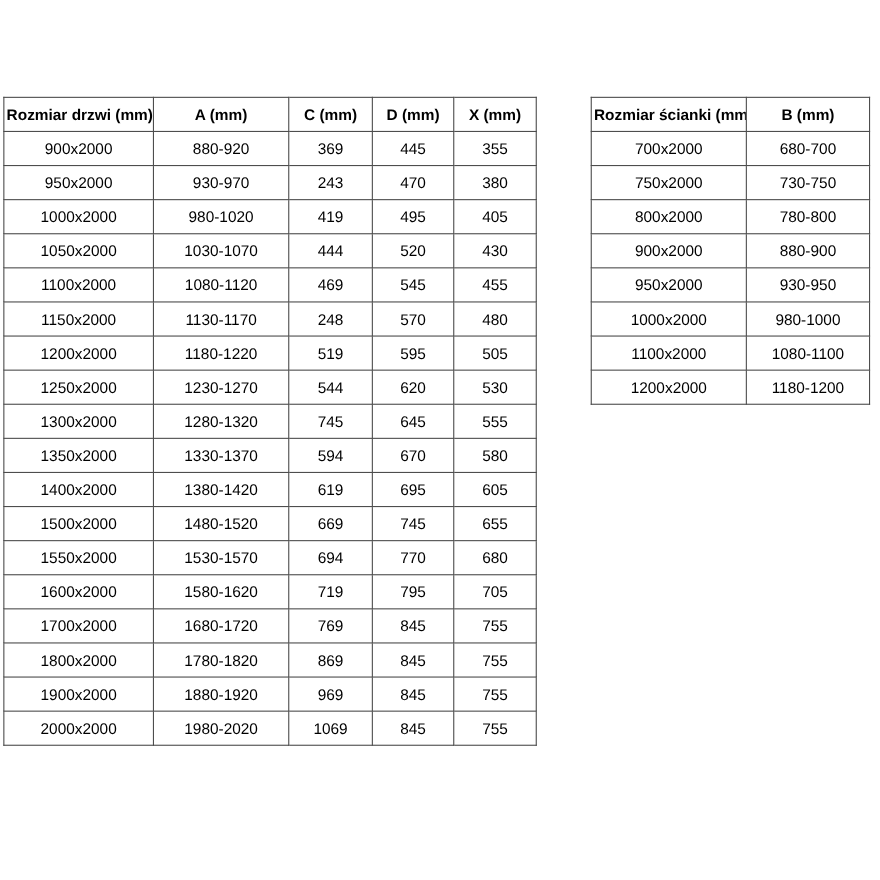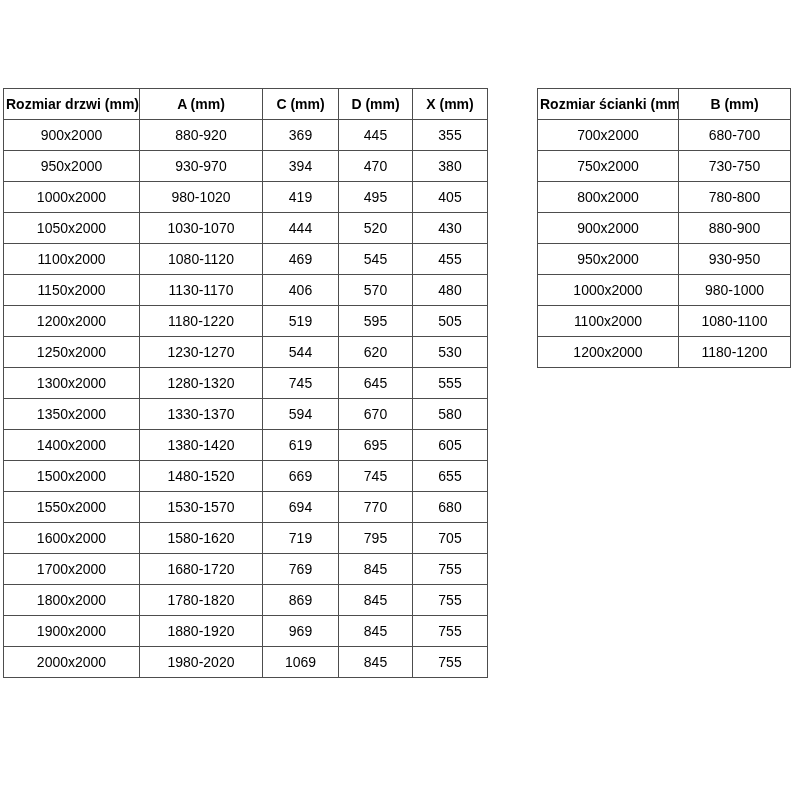--- a/index.html
+++ b/index.html
@@ -81,21 +81,21 @@
         <tr>
           <td>900x2000</td>
           <td>880-920</td>
           <td>369</td>
           <td>445</td>
           <td>355</td>
         </tr>
         <tr>
           <td>950x2000</td>
           <td>930-970</td>
-          <td>394</td>
+          <td>243</td>
           <td>470</td>
           <td>380</td>
         </tr>
         <tr>
           <td>1000x2000</td>
           <td>980-1020</td>
           <td>419</td>
           <td>495</td>
           <td>405</td>
         </tr>
@@ -109,21 +109,21 @@
         <tr>
           <td>1100x2000</td>
           <td>1080-1120</td>
           <td>469</td>
           <td>545</td>
           <td>455</td>
         </tr>
         <tr>
           <td>1150x2000</td>
           <td>1130-1170</td>
-          <td>406</td>
+          <td>248</td>
           <td>570</td>
           <td>480</td>
         </tr>
         <tr>
           <td>1200x2000</td>
           <td>1180-1220</td>
           <td>519</td>
           <td>595</td>
           <td>505</td>
         </tr>

